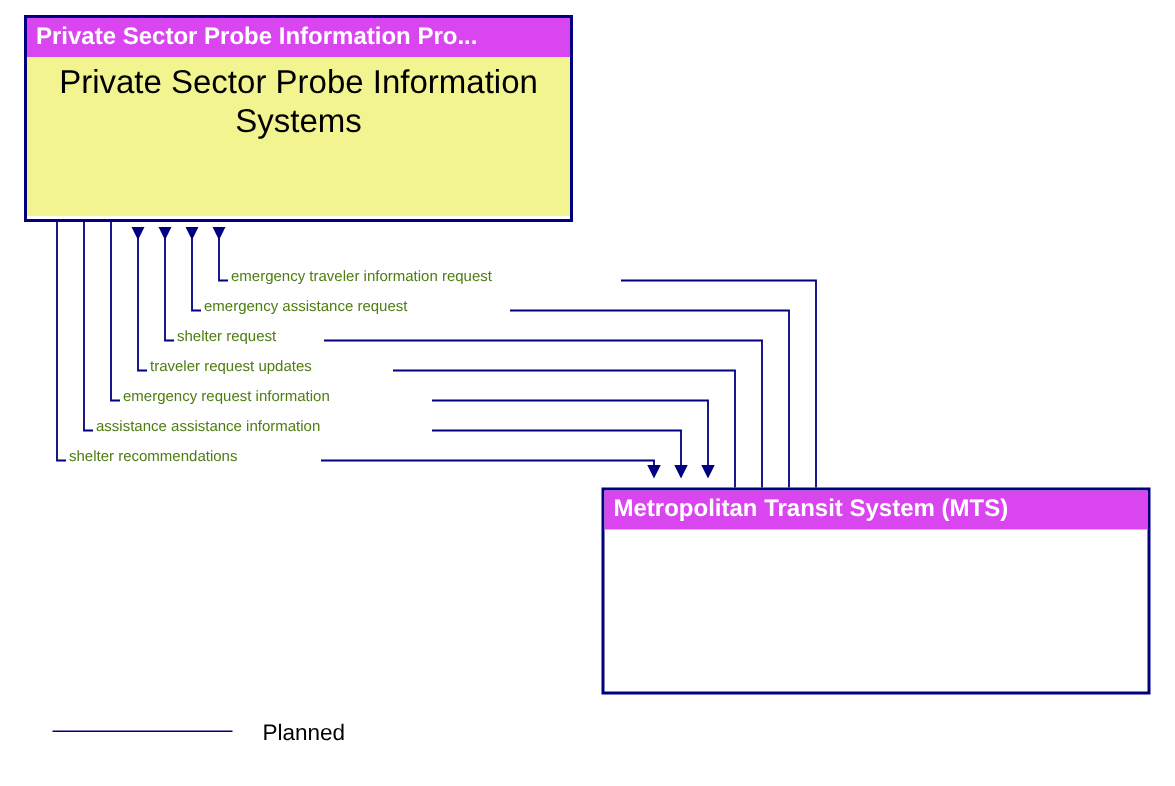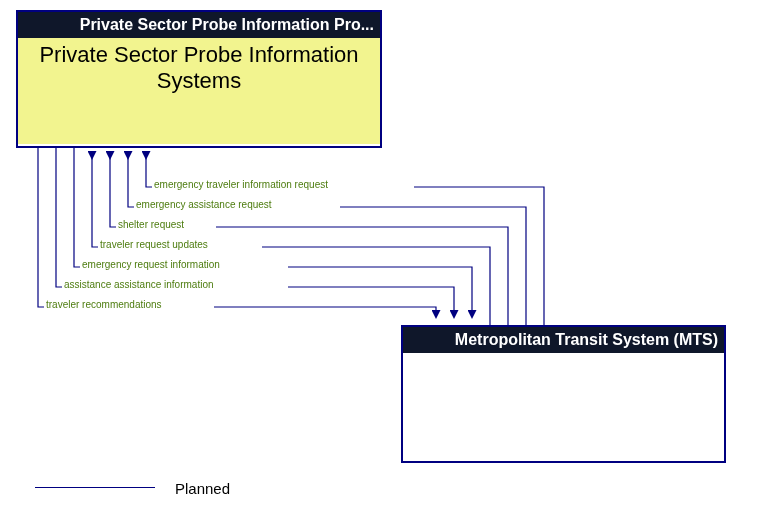--- a/index.html
+++ b/index.html
@@ -10,26 +10,26 @@
     position: relative;
     font-family: Arial, sans-serif;
     background: #fff;
   }
   .box {
     position: absolute;
     border: 2px solid #000080;
     box-sizing: border-box;
   }
   .box-header {
-    background: #0f172a;
+    background: #d946ef;
     color: #fff;
     font-weight: bold;
     font-size: 16px;
     padding: 4px 6px;
-    text-align: right;
+    text-align: left;
     white-space: nowrap;
     overflow: hidden;
   }
   .box-body {
     background: #f2f48f;
     color: #000;
     font-size: 22px;
     text-align: center;
     padding: 4px 8px;
     display: flex;
@@ -64,31 +64,31 @@
 </head>
 <body>
 
 <div class="box" style="left:16px; top:10px; width:366px; height:138px;">
   <div class="box-header">Private Sector Probe Information Pro...</div>
   <div class="box-body">
     <span>Private Sector Probe Information Systems</span>
   </div>
 </div>
 
-<div class="box" style="left:401px; top:325px; width:325px; height:138px;">
+<div class="box" style="left:401px; top:325px; width:366px; height:138px;">
   <div class="box-header">Metropolitan Transit System (MTS)</div>
 </div>
 
 <div class="flow-label" style="left:154px; top:179px;">emergency traveler information request</div>
 <div class="flow-label" style="left:136px; top:199px;">emergency assistance request</div>
 <div class="flow-label" style="left:118px; top:219px;">shelter request</div>
 <div class="flow-label" style="left:100px; top:239px;">traveler request updates</div>
 <div class="flow-label" style="left:82px;  top:259px;">emergency request information</div>
 <div class="flow-label" style="left:64px;  top:279px;">assistance assistance information</div>
-<div class="flow-label" style="left:46px;  top:299px;">traveler recommendations</div>
+<div class="flow-label" style="left:46px;  top:299px;">shelter recommendations</div>
 
 <div class="legend-line" style="left:35px; top:487px; width:120px;"></div>
 <div class="legend-text" style="left:175px; top:480px;">Planned</div>
 
 <svg width="783" height="524">
   <defs>
     <marker id="arrow" markerWidth="9" markerHeight="9" refX="6" refY="4.5" orient="auto" markerUnits="userSpaceOnUse">
       <path d="M0,0 L9,4.5 L0,9 Z" fill="#000080"></path>
     </marker>
   </defs>

